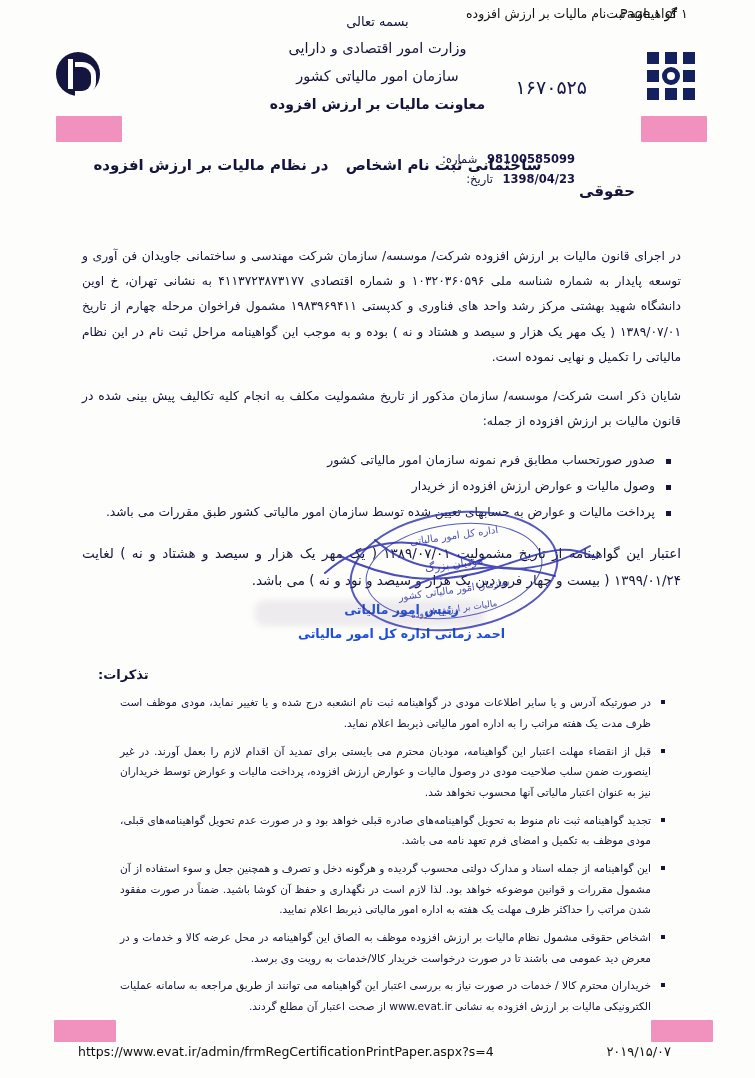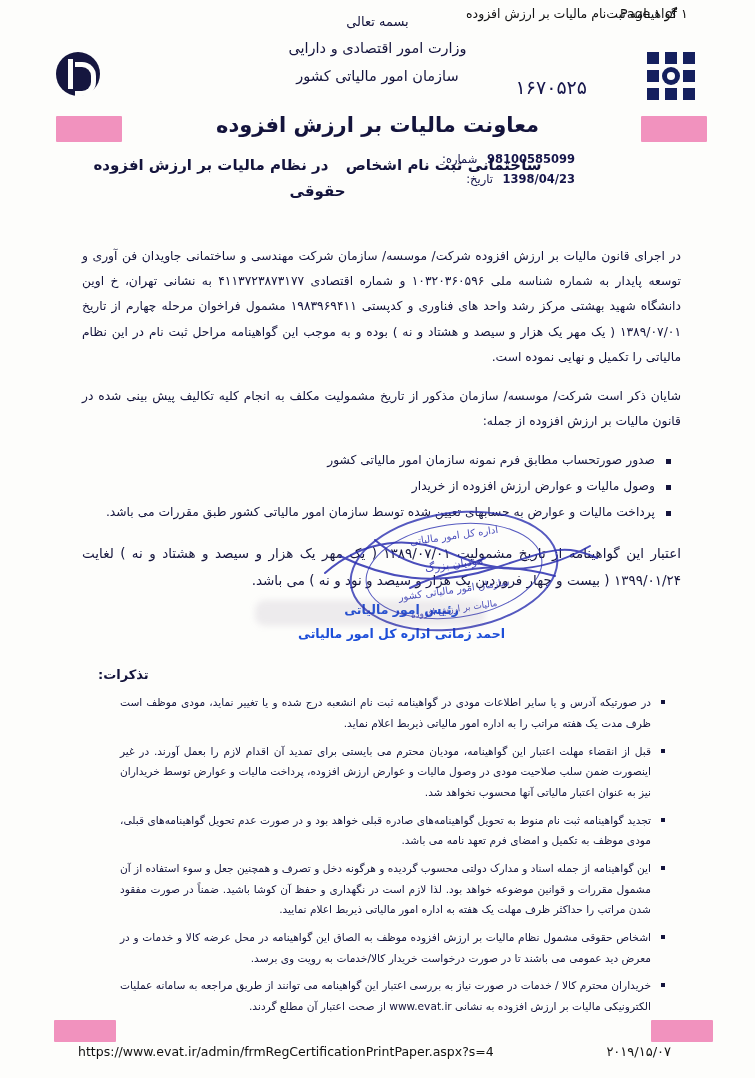--- a/index.html
+++ b/index.html
@@ -141,21 +141,21 @@
     text-align: center;
   }
   .doc-head div {
     font-family: "DejaVu Sans", sans-serif;
     color: #14143c;
     line-height: 1.5;
   }
   .hd-basm   { font-size: 13px; margin-top: 4px; }
   .hd-min    { font-size: 14.5px; margin-top: 6px; }
   .hd-org    { font-size: 14.5px; margin-top: 7px; }
-  .hd-dep    { font-size: 21px; margin-top: 22px; font-weight: bold; }
+  .hd-dep    { font-size: 14px; margin-top: 6px; font-weight: bold; }
 
   .serial {
     position: absolute;
     top: 76px;
     right: 168px;
     font-size: 19px;
     letter-spacing: 1px;
     color: #15154a;
   }
 
@@ -178,21 +178,21 @@
     position: absolute;
     top: 156px;
     right: 0;
     left: 0;
     text-align: center;
     font-size: 15px;
     font-weight: bold;
     color: #14143c;
   }
   .doc-title .ttl-1 { margin-right: 120px; }
-  .doc-title .ttl-2 { margin-top: 8px; margin-right: 120px; }
+  .doc-title .ttl-2 { margin-top: 8px; margin-right: 120px; text-align: right; }
 
   
   .body-wrap {
     position: absolute;
     top: 244px;
     right: 74px;
     left: 82px;
     text-align: justify;
     direction: rtl;
   }

